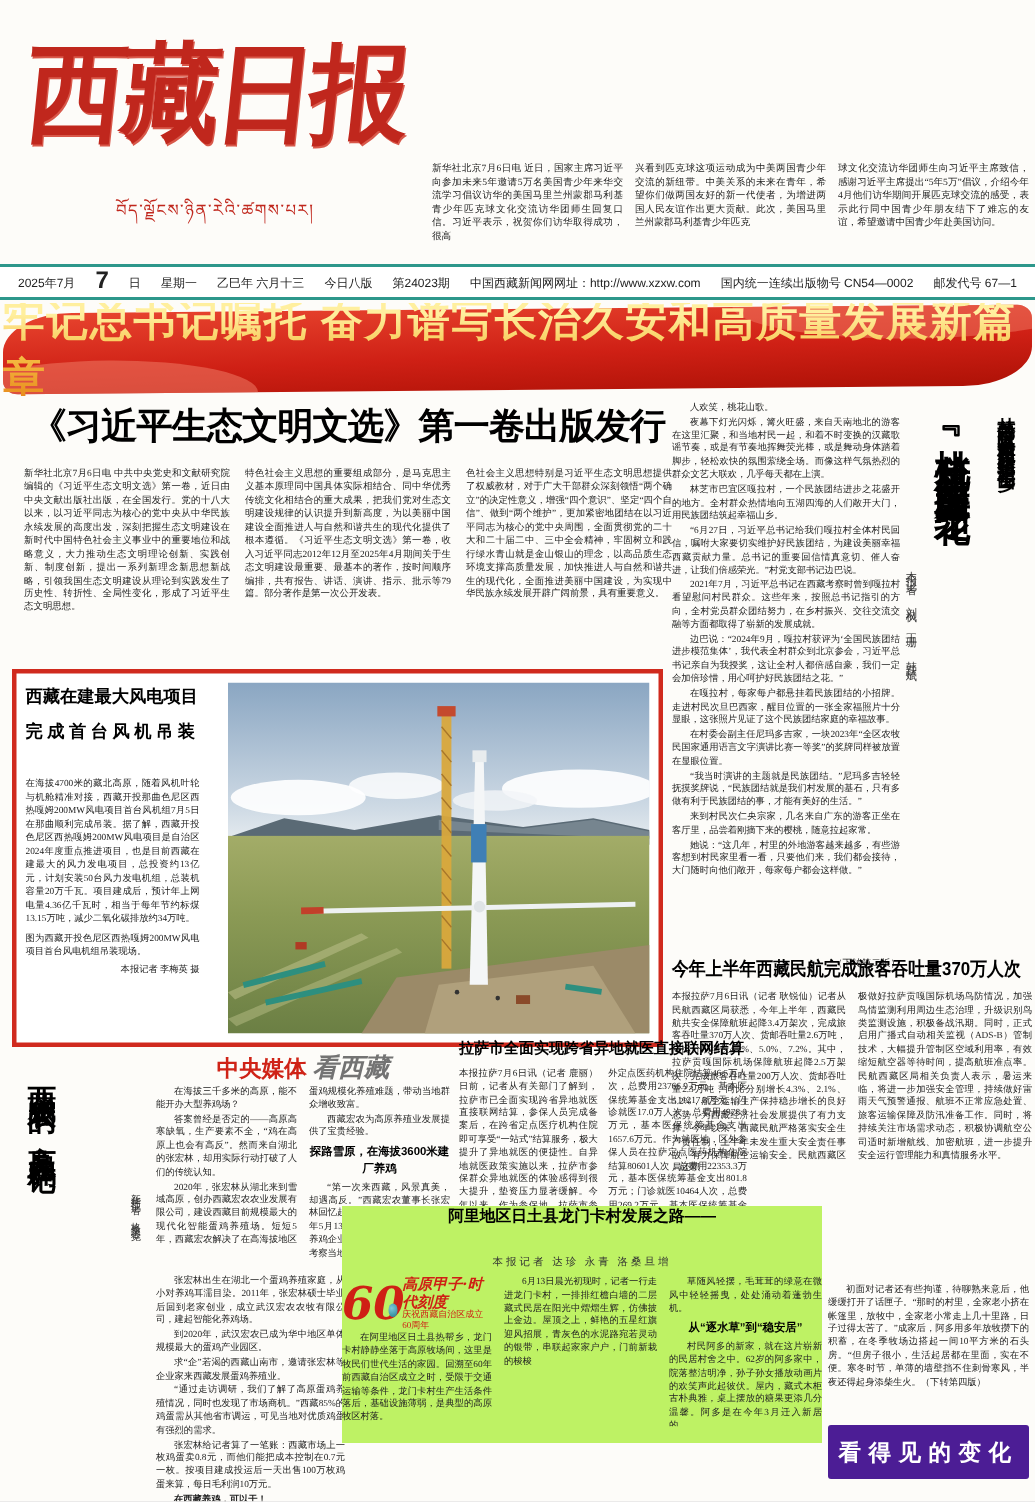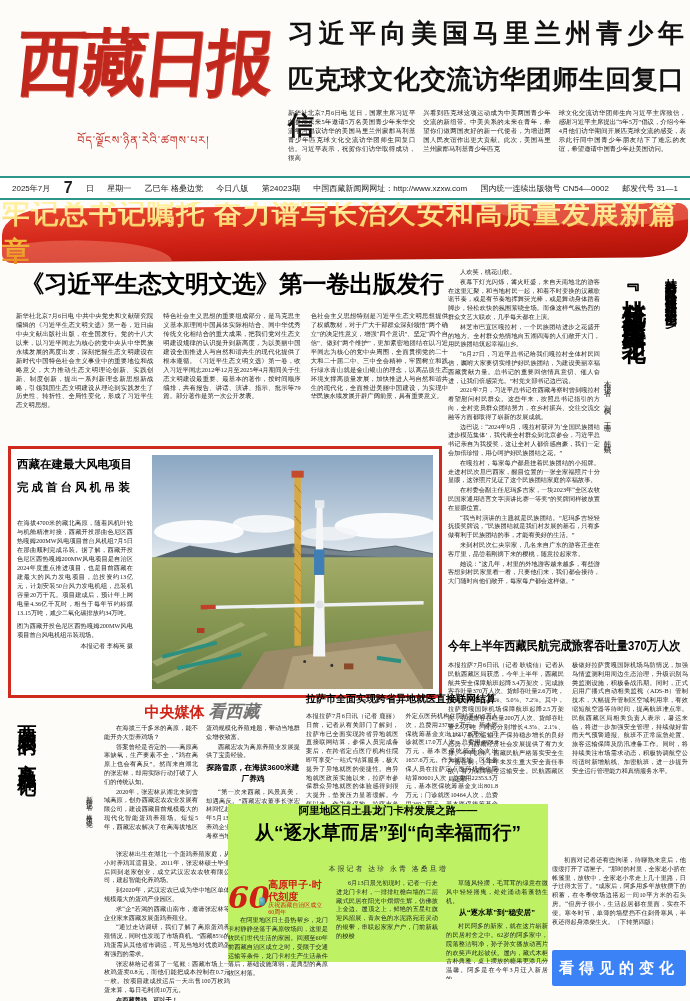--- a/index.html
+++ b/index.html
@@ -94,62 +94,58 @@
   .ali .kicker{font-family:"Liberation Sans",sans-serif;font-weight:bold;font-size:10.5px;text-align:center;color:#000;}
   .ali h1{margin:2px 0 0;font-family:"Liberation Sans",sans-serif;font-weight:bold;font-size:19px;
     text-align:center;white-space:nowrap;color:#000;}
   .ali .byline{font-size:7px;text-align:center;color:#333;margin-top:18px;letter-spacing:2px;}
   .ali .row{display:flex;gap:8px;margin-top:5px;height:100px;overflow:hidden;}
   .ali .colA{width:100px;display:flex;flex-direction:column;}
   .logo60{display:flex;align-items:center;gap:3px;height:38px;}
   .logo60 .six{font-family:"DejaVu Serif",serif;font-weight:bold;font-style:italic;font-size:30px;color:#cf2015;line-height:1;}
   .logo60 .dot{width:9px;height:9px;border-radius:50%;background:radial-gradient(circle at 35% 35%,#7ec8d8,#1f7f8f);margin-left:-14px;margin-top:8px;}
   .logo60 .txt{display:flex;flex-direction:column;line-height:1.15;}
-  .logo60 .cal{font-family:"DejaVu Serif",serif;font-weight:bold;font-size:10px;color:#cf2015;}
+  .logo60 .cal{font-family:"DejaVu Serif",serif;font-style:italic;font-weight:bold;font-size:10px;color:#cf2015;}
   .logo60 .sub{font-size:6px;color:#cf2015;}
   .ali p{margin:0 0 1px;font-size:6.2px;line-height:1.42;text-align:justify;color:#222;text-indent:12px;}
   .ali .colB,.ali .colC{flex:1;overflow:hidden;}
   .ali .subhead2{font-family:"Liberation Sans",sans-serif;font-weight:bold;font-size:7.6px;text-align:center;
     text-indent:0;margin:3px 0;color:#000;}
   
   .ali-right{position:absolute;left:552px;top:856px;width:134px;height:88px;overflow:hidden;}
   .ali-right p{margin:0;font-size:6.2px;line-height:1.42;text-align:justify;color:#222;text-indent:12px;}
-  .changes-box{position:absolute;left:552px;top:950px;width:134px;height:36px;background:#3b82f6;
+  .changes-box{position:absolute;left:552px;top:950px;width:134px;height:36px;background:#4c1d95;
     display:flex;align-items:center;justify-content:center;border-radius:2px;}
   .changes-box span{font-family:"Liberation Sans",sans-serif;font-weight:bold;font-size:15px;
     letter-spacing:5px;color:#fff;}
 </style>
 </head>
 <body>
 
 <div class="page" data-name="newspaper-front-page">
 
   <div class="masthead-title" data-name="newspaper-title">西藏日报</div>
   <div class="tibetan" data-name="tibetan-title">བོད་ལྗོངས་ཉིན་རེའི་ཚགས་པར།</div>
-  <div class="top-headline" data-name="top-story-headline">
-    <span class="l" data-name="top-headline-line1">习近平向美国马里兰州青少年</span>
-    <span class="l" data-name="top-headline-line2">匹克球文化交流访华团师生回复口信</span>
-  </div>
   <div class="top-cols" data-name="top-story-body">
     <div class="c" data-name="top-story-col1">新华社北京7月6日电 近日，国家主席习近平向参加未来5年邀请5万名美国青少年来华交流学习倡议访华的美国马里兰州蒙郡马利基青少年匹克球文化交流访华团师生回复口信。习近平表示，祝贺你们访华取得成功，很高</div>
     <div class="c" data-name="top-story-col2">兴看到匹克球这项运动成为中美两国青少年交流的新纽带。中美关系的未来在青年，希望你们做两国友好的新一代使者，为增进两国人民友谊作出更大贡献。此次，美国马里兰州蒙郡马利基青少年匹克</div>
     <div class="c" data-name="top-story-col3">球文化交流访华团师生向习近平主席致信，感谢习近平主席提出“5年5万”倡议，介绍今年4月他们访华期间开展匹克球交流的感受，表示此行同中国青少年朋友结下了难忘的友谊，希望邀请中国青少年赴美国访问。</div>
   </div>
 
   <div class="dateline" data-name="dateline">
     <span data-name="dateline-date">2025年7月</span>
     <span class="big-day" data-name="dateline-day">7</span>
     <span data-name="dateline-day-char">日</span>
     <span data-name="dateline-weekday">星期一</span>
-    <span data-name="dateline-lunar">乙巳年 格桑边觉</span>
+    <span data-name="dateline-lunar">乙巳年 六月十三</span>
     <span data-name="dateline-pages">今日八版</span>
     <span data-name="dateline-issue">第24023期</span>
     <span data-name="dateline-website">中国西藏新闻网网址：http://www.xzxw.com</span>
     <span data-name="dateline-pubno">国内统一连续出版物号 CN54—0002</span>
-    <span data-name="dateline-postal">邮发代号 31—1</span>
+    <span data-name="dateline-postal">邮发代号 67—1</span>
   </div>
 
   <div class="banner" data-name="slogan-banner">
     <div class="banner-ribbon" data-name="ribbon-graphic"></div>
     <div class="banner-text" data-name="slogan-text">牢记总书记嘱托  奋力谱写长治久安和高质量发展新篇章</div>
   </div>
 
   <div class="lead" data-name="lead-article">
     <h1 data-name="lead-headline">《习近平生态文明文选》第一卷出版发行</h1>
     <div class="cols" data-name="lead-body">
@@ -272,21 +268,20 @@
   <div class="lhasa" data-name="lhasa-article">
     <h1 data-name="lhasa-headline">拉萨市全面实现跨省异地就医直接联网结算</h1>
     <div class="cols" data-name="lhasa-body">
       <div class="c" data-name="lhasa-col1">本报拉萨7月6日讯（记者 鹿丽）日前，记者从有关部门了解到，拉萨市已全面实现跨省异地就医直接联网结算，参保人员完成备案后，在跨省定点医疗机构住院即可享受“一站式”结算服务，极大提升了异地就医的便捷性。自异地就医政策实施以来，拉萨市参保群众异地就医的体验感得到很大提升，垫资压力显著缓解。今年以来，作为参保地，拉萨市参保人员在区</div>
       <div class="c" data-name="lhasa-col2">外定点医药机构住院结算46.5万人次，总费用23766.9万元，基本医保统筹基金支出11217.3万元；门诊就医17.0万人次，总费用4978.0万元，基本医保统筹基金支出1657.6万元。作为就医地，区外参保人员在拉萨定点医药机构住院结算80601人次，总费用22353.3万元，基本医保统筹基金支出801.8万元；门诊就医10464人次，总费用269.2万元，基本医保统筹基金支出48.9万元。</div>
     </div>
   </div>
 
   <div class="ali" data-name="ali-article">
     <div class="kicker" data-name="ali-kicker">阿里地区日土县龙门卡村发展之路——</div>
-    <h1 data-name="ali-headline">从“逐水草而居”到“向幸福而行”</h1>
     <div class="byline" data-name="ali-byline">本报记者 达珍 永青 洛桑旦增</div>
     <div class="row" data-name="ali-body">
       <div class="colA" data-name="ali-col1-wrap">
         <div class="logo60" data-name="anniversary-60-logo">
           <span class="six" data-name="logo-60-number">60</span>
           <span class="dot" data-name="logo-60-emblem-icon"></span>
           <span class="txt">
             <span class="cal" data-name="logo-60-calligraphy">高原甲子·时代刻度</span>
             <span class="sub" data-name="logo-60-subtitle">庆祝西藏自治区成立60周年</span>
           </span>

